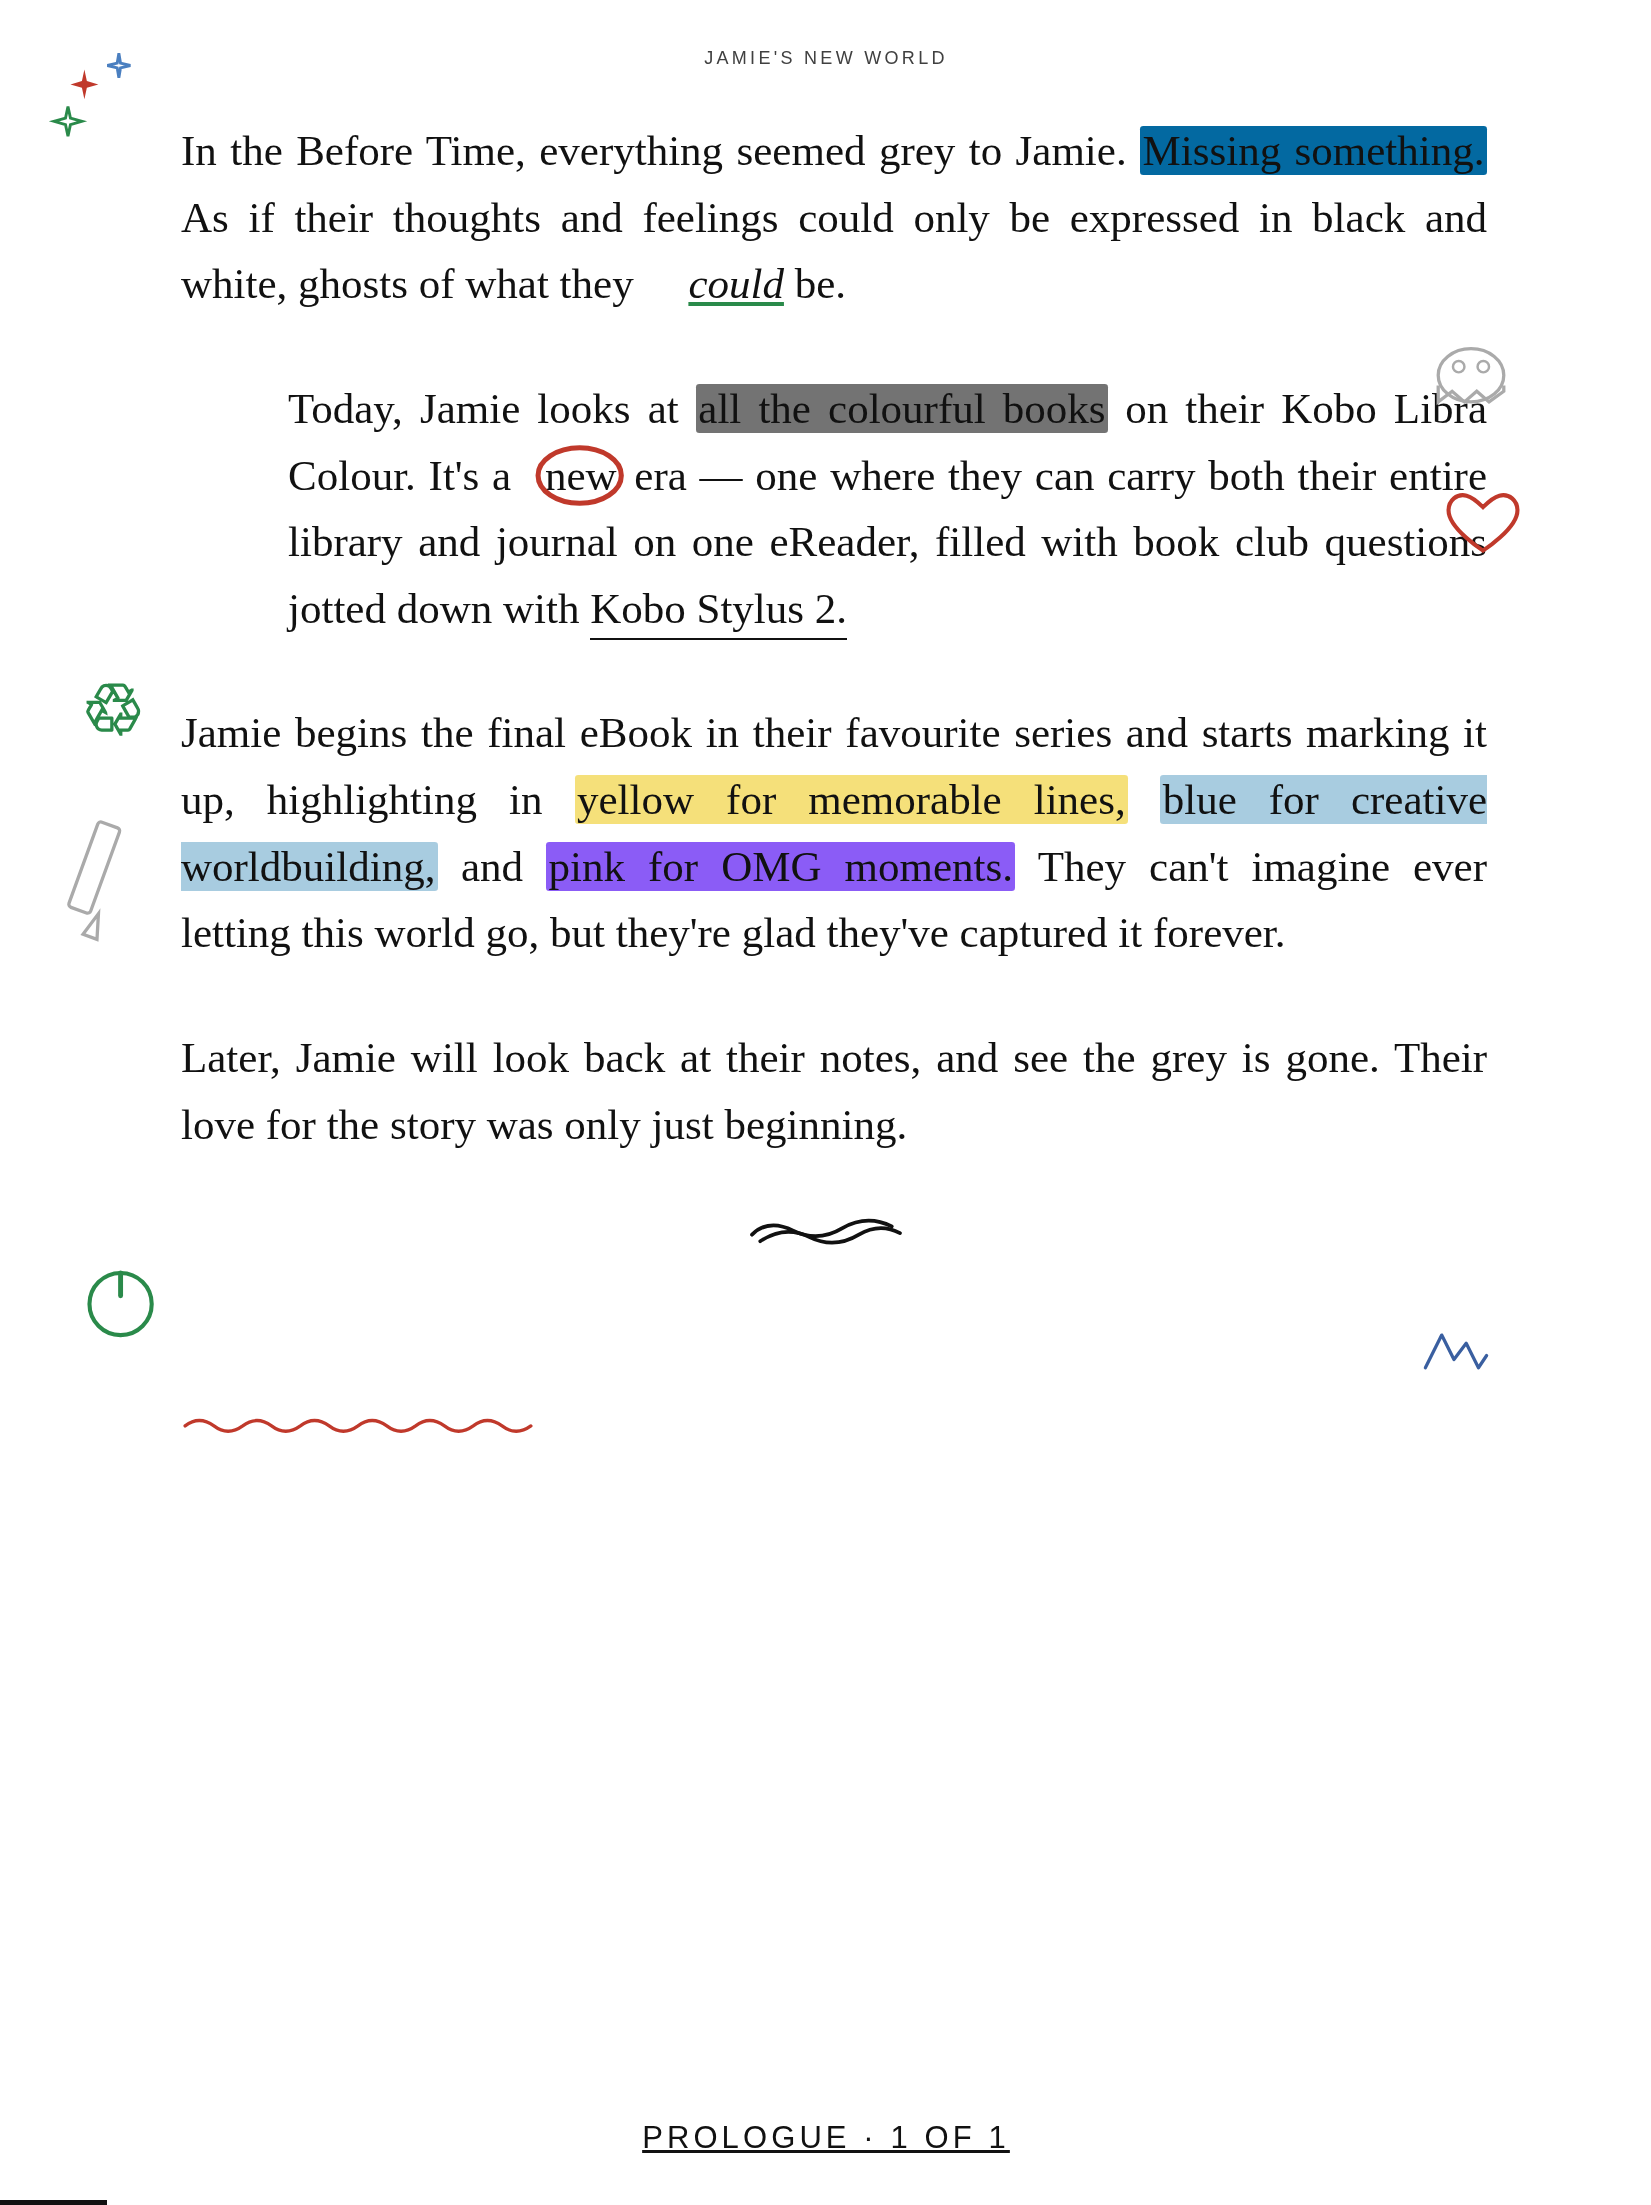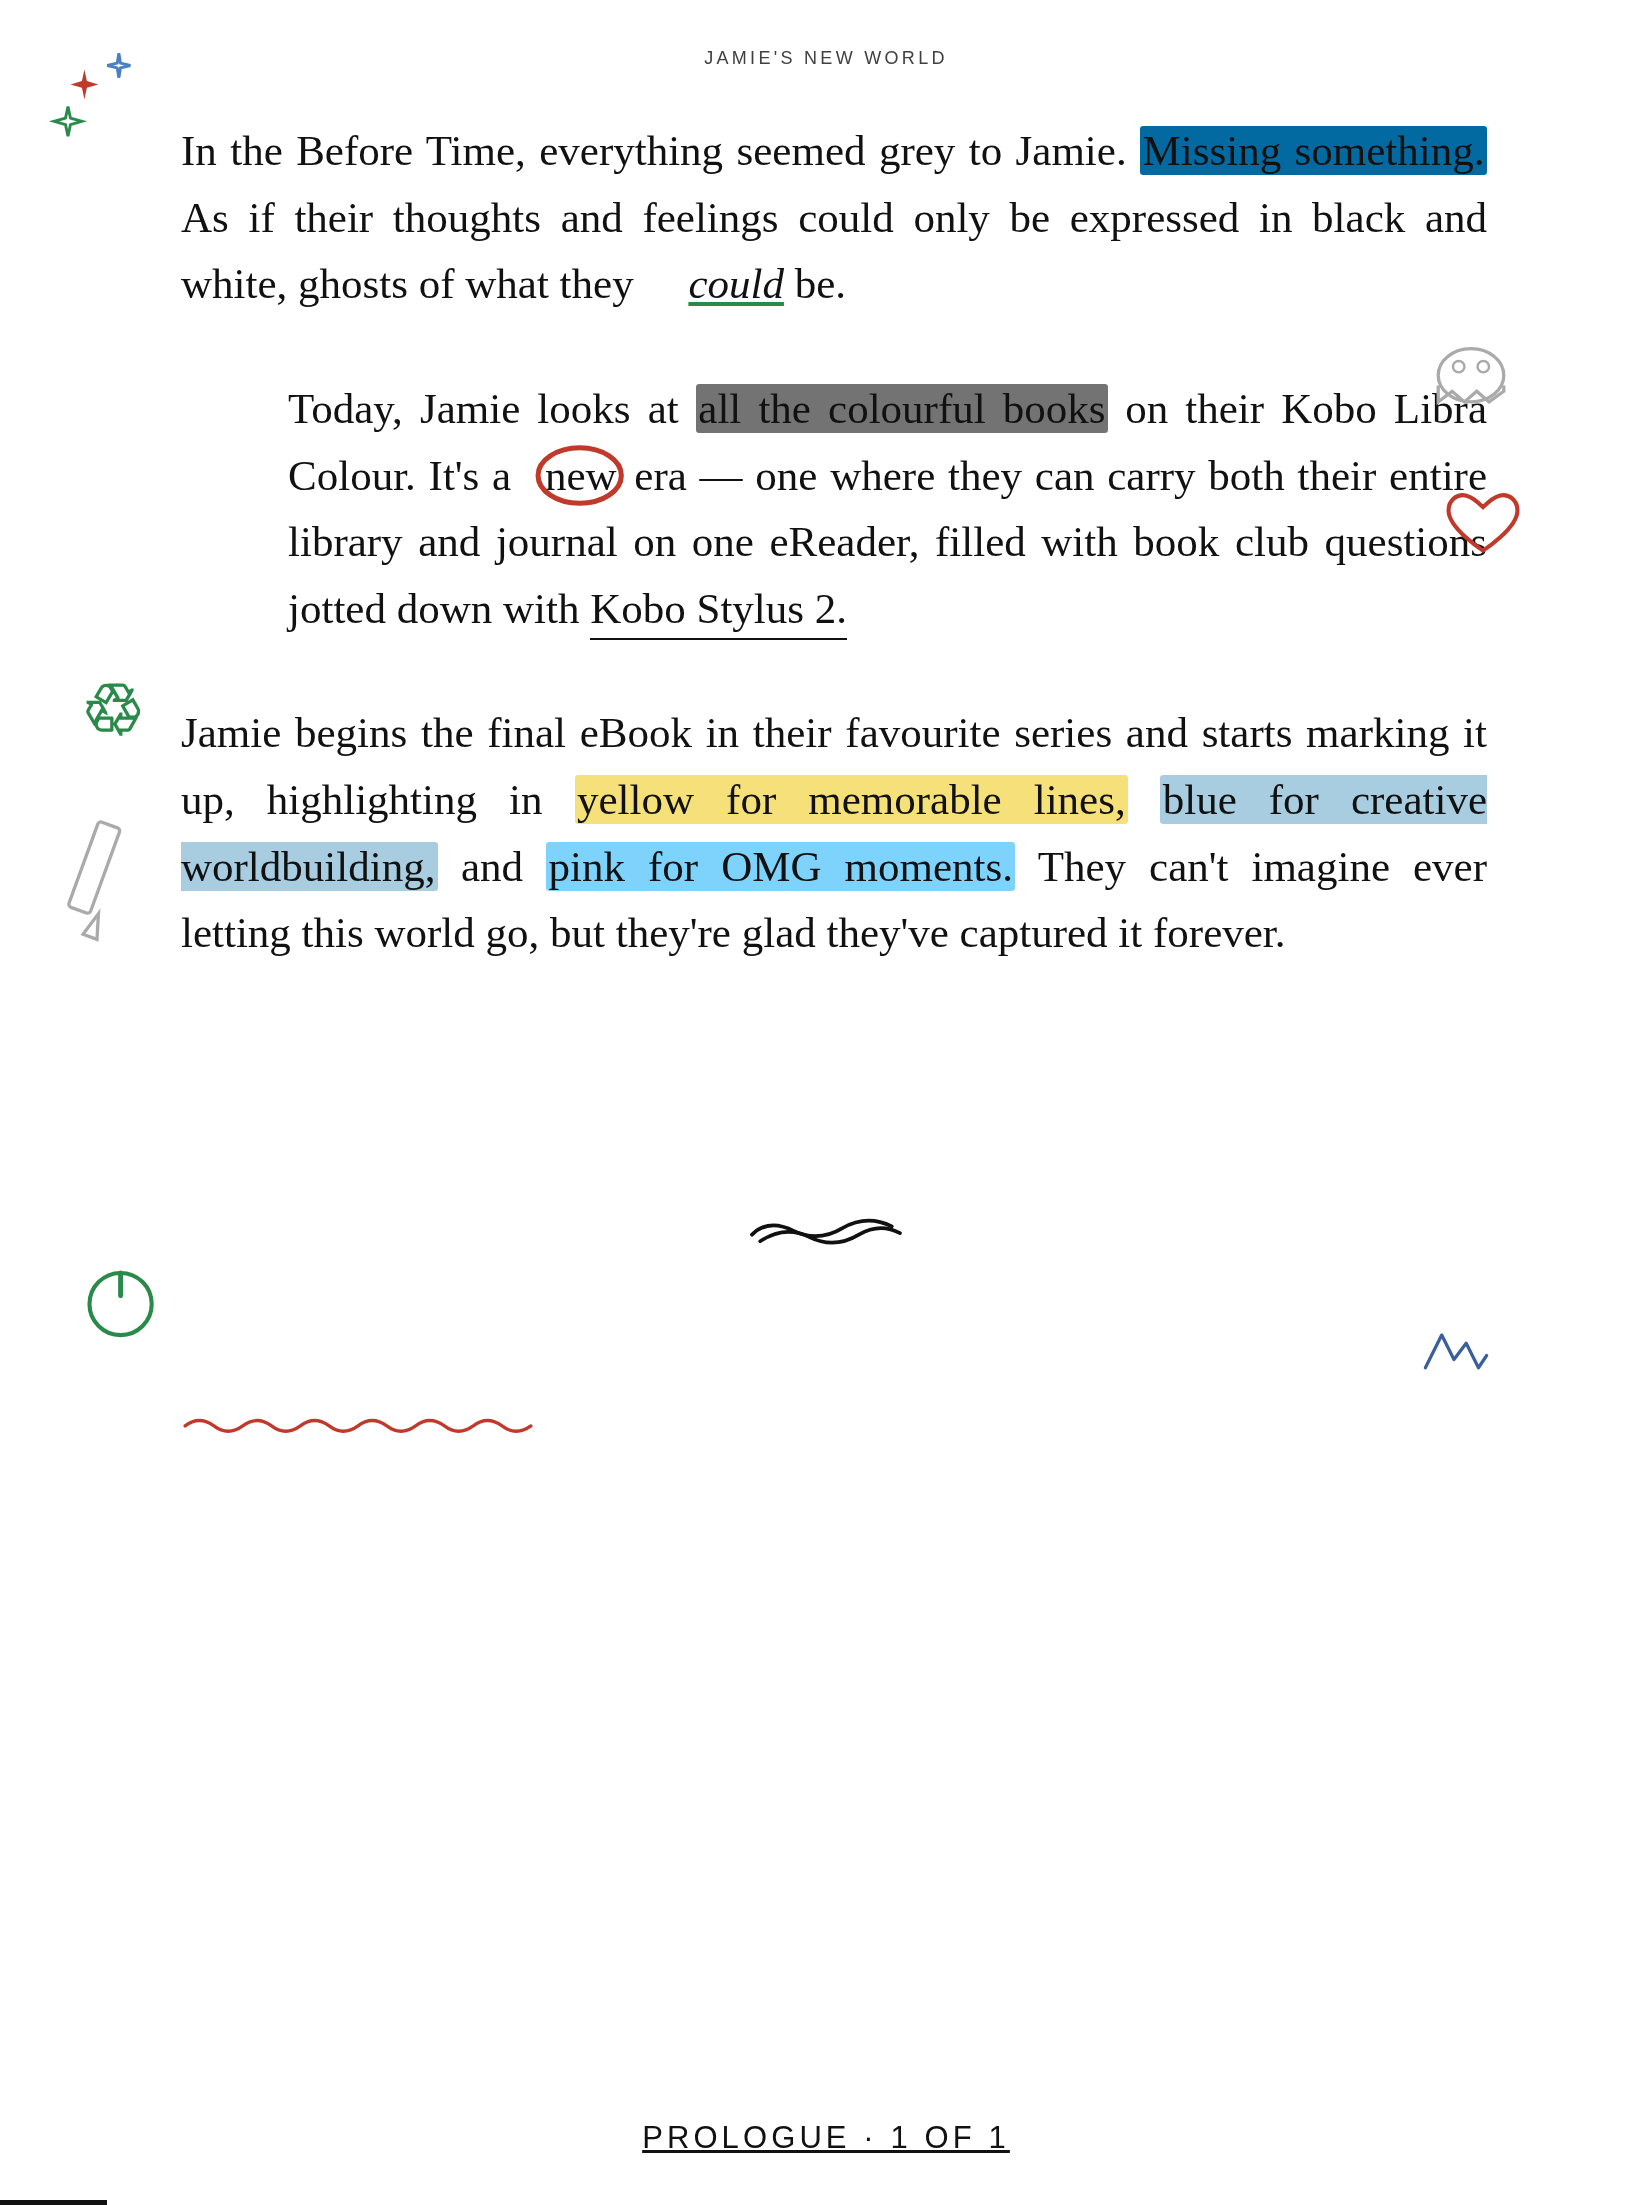--- a/index.html
+++ b/index.html
@@ -48,21 +48,21 @@
       padding: 0.8px 2.5px;
     }
 
     .highlight-green {
       background-color: #737373;
       border-radius: 3.3px;
       padding: 0.8px 2.5px;
     }
 
     .highlight-pink {
-      background-color: #7dd3fc;
+      background-color: #8b5cf6;
       border-radius: 3.3px;
       padding: 0.8px 2.5px;
     }
 
     .underline-wavy {
       text-decoration: underline;
       text-decoration-style: solid;
       text-underline-offset: 4.1px;
     }
 
@@ -274,18 +274,21 @@
 
   <p class="paragraph">
     Jamie begins the final eBook in their favourite series and starts marking it up, highlighting in
     <span class="highlight-yellow">yellow for memorable lines,</span>
     <span style="background-color:#a8cce0; border-radius:3.3px; padding:0.8px 2.5px;">blue for creative worldbuilding,</span>
     and
     <span class="highlight-pink">pink for OMG moments.</span>
     They can't imagine ever letting this world go, but they're glad they've captured it forever.
   </p>
 
+  <p class="paragraph">
+    Later, Jamie will look back at their notes, and see the grey is gone. Their love for the story was only just beginning.
+  </p>
 
 </div>
 
 <div class="footer">PROLOGUE · 1 OF 1</div>
 <div class="footer-line"></div>
 
 
 </body></html>

